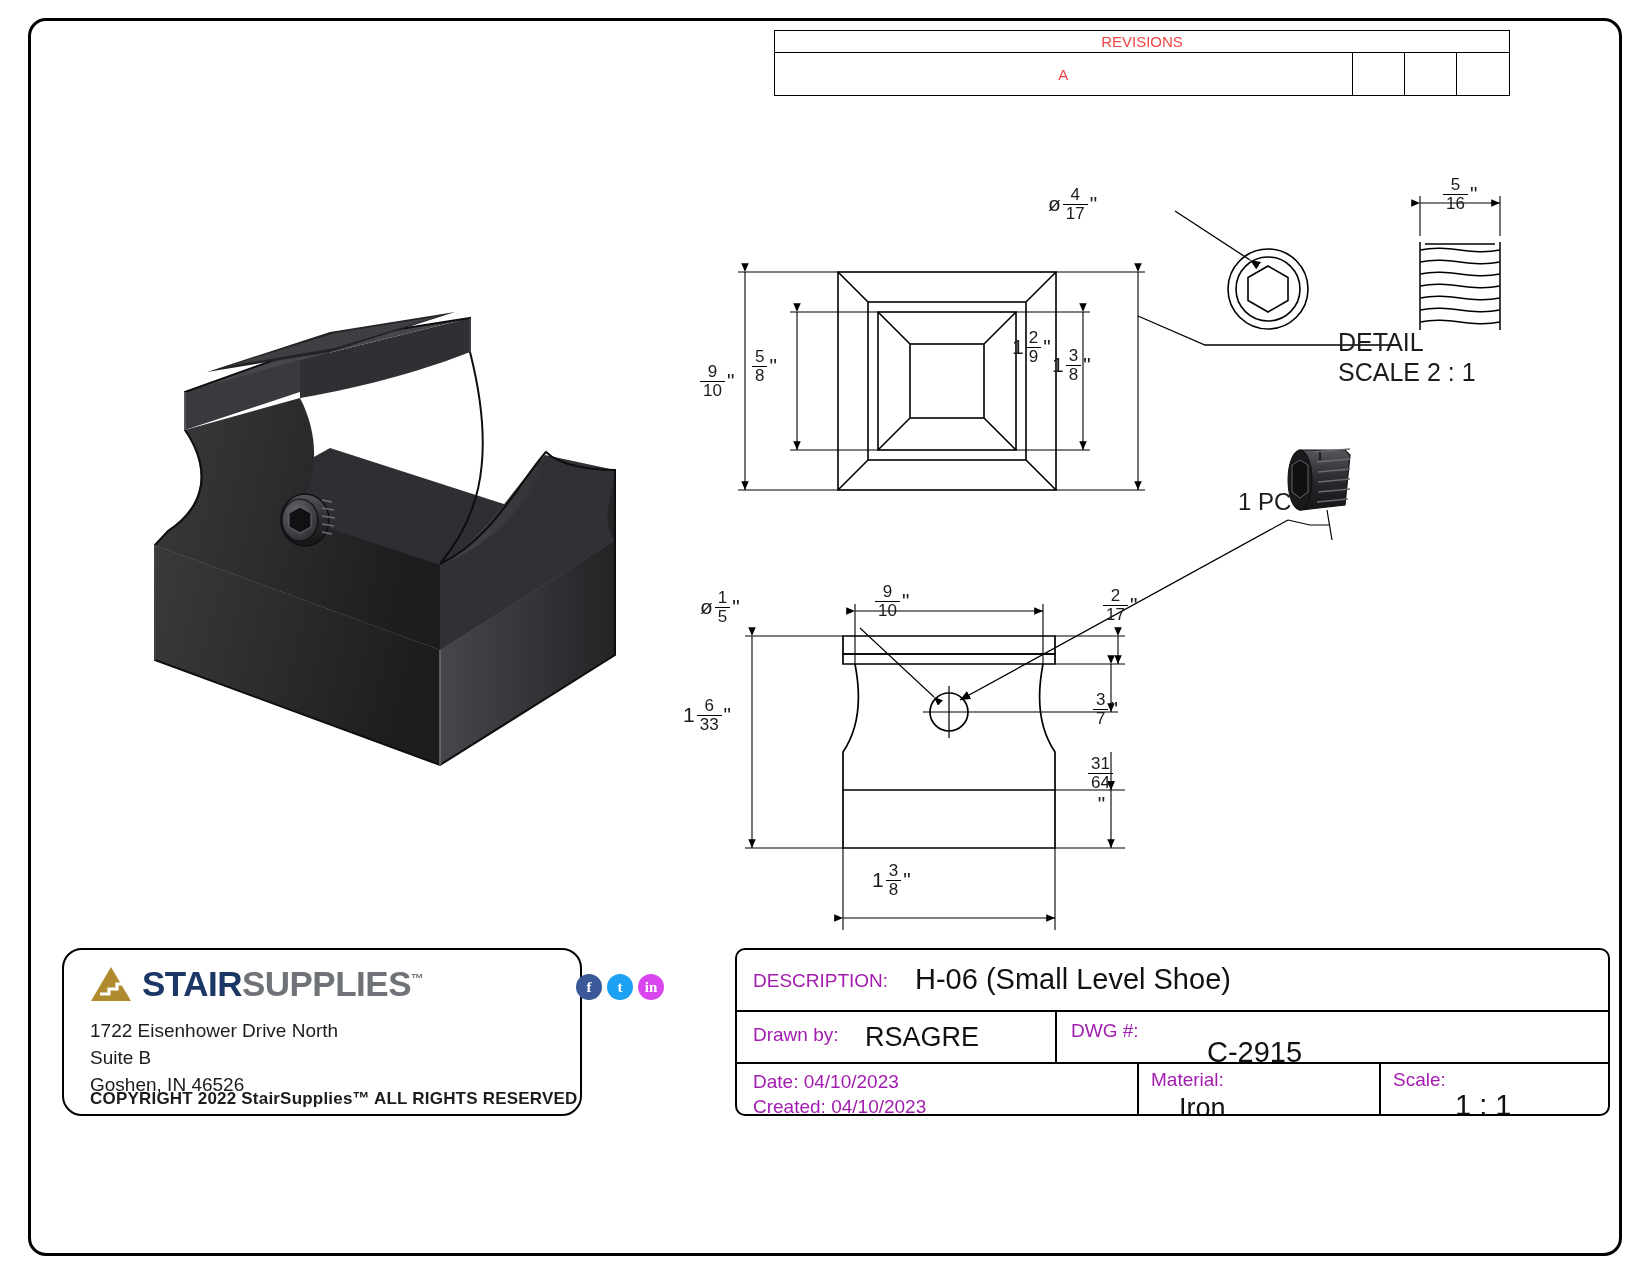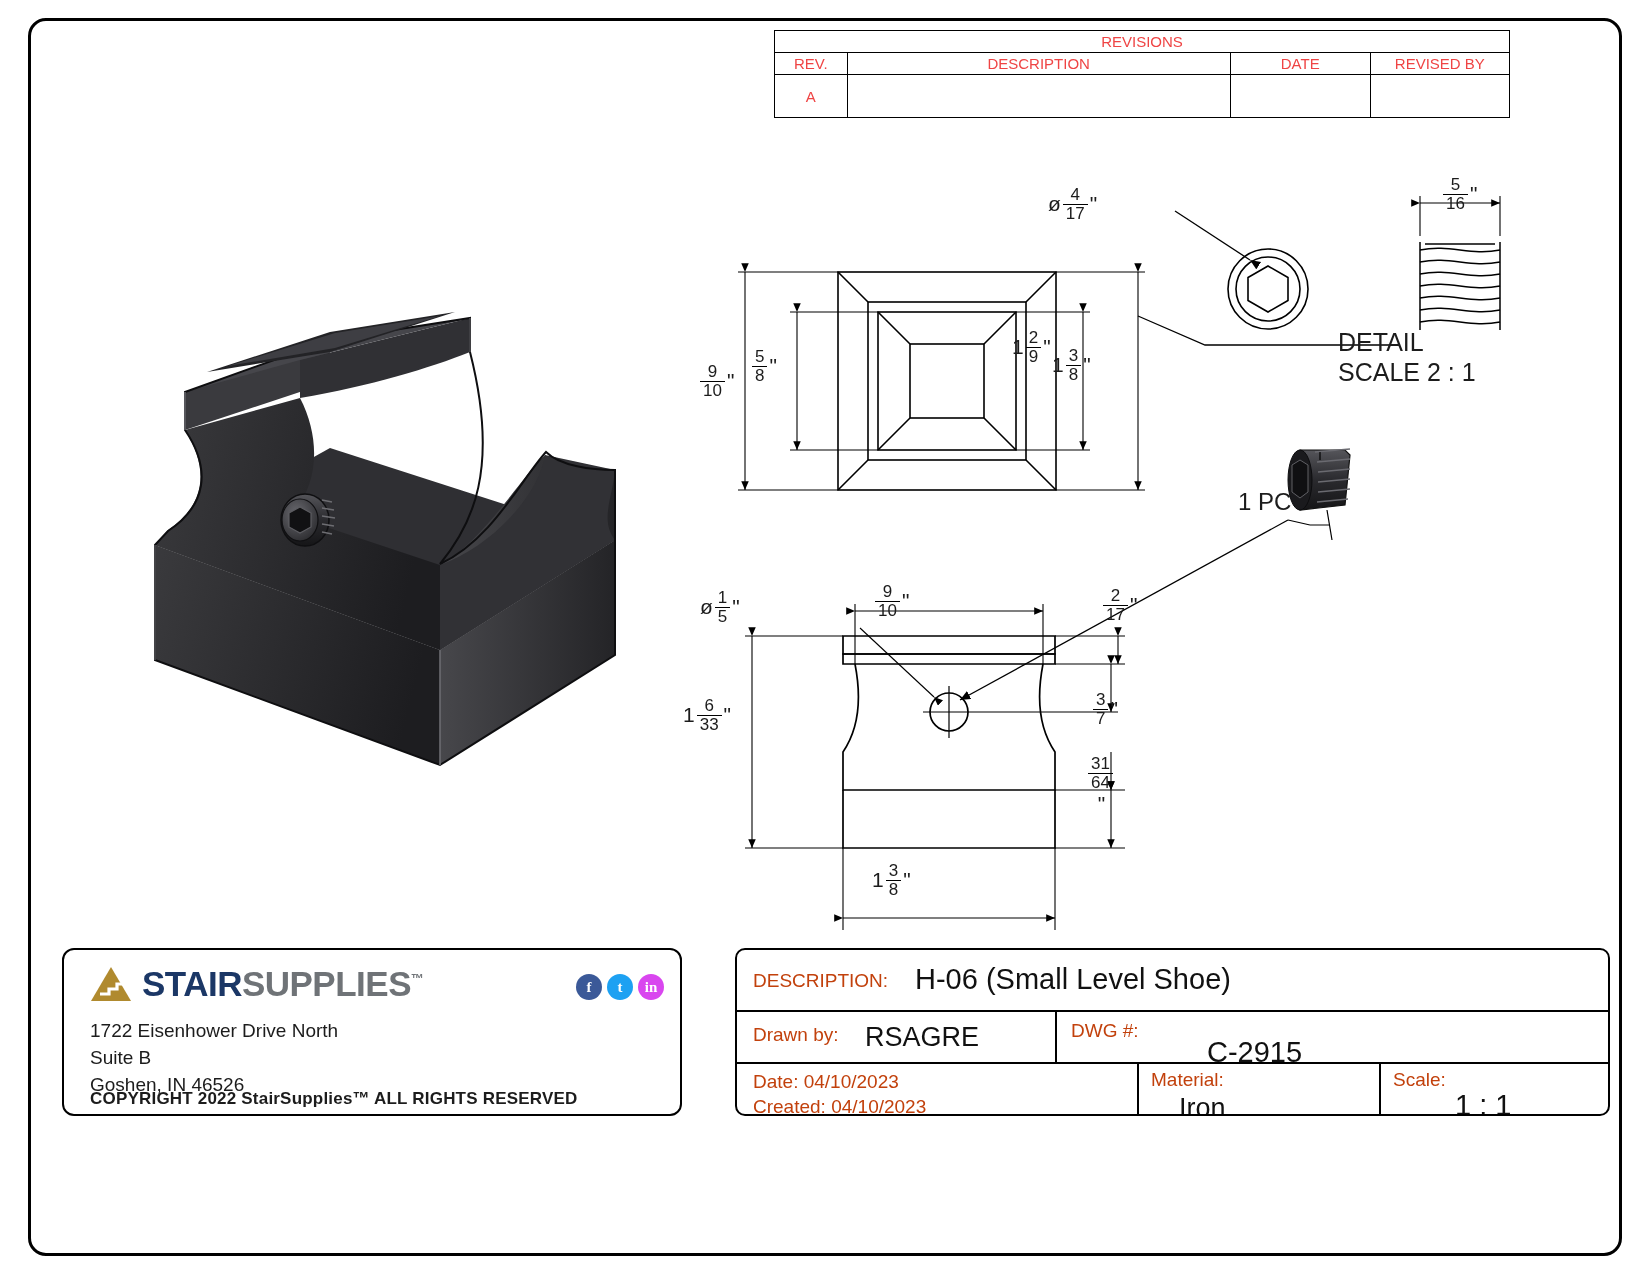--- a/index.html
+++ b/index.html
@@ -82,23 +82,23 @@
     position: absolute;
     left: 0; top: 0;
     width: 1650px; height: 1275px;
     pointer-events: none;
   }
 
   
   .tb-left {
     position: absolute;
     left: 62px; top: 948px;
-    width: 620px; height: 168px;
+    width: 520px; height: 168px;
     border: 2.5px solid #000;
-    border-radius: 12px;
+    border-radius: 20px;
     box-sizing: border-box;
   }
   .logo-row {
     position: absolute;
     left: 24px; top: 14px;
     display: flex;
     align-items: center;
   }
   .logo-mark {
     width: 46px; height: 40px;
@@ -157,21 +157,21 @@
     border-radius: 10px;
     box-sizing: border-box;
     overflow: hidden;
   }
   .tb-cell {
     position: absolute;
     box-sizing: border-box;
   }
   .tb-hline { position: absolute; left: 0; width: 100%; height: 0; border-top: 2px solid #000; }
   .tb-vline { position: absolute; top: 0; width: 0; border-left: 2px solid #000; }
-  .cap { font-size: 19px; color: #c2410c; }
+  .cap { font-size: 19px; color: #a21caf; }
   .val { font-size: 27px; color: #111; }
   .val-lg { font-size: 29px; }
 
   .detail-note {
     position: absolute;
     font-size: 25px;
     color: #1c1c1c;
     line-height: 1.18;
     white-space: nowrap;
   }
@@ -185,26 +185,20 @@
 <body>
 
 <div id="sheet">
 
   <div class="border-outer"></div>
 
   <table class="rev-table">
     <tbody>
         <tr>
       <td class="rev-title" colspan="4">REVISIONS</td>
-    </tr>
-    <tr>
-      <th class="r-rev">REV.</th>
-      <th class="r-desc">DESCRIPTION</th>
-      <th class="r-date">DATE</th>
-      <th class="r-by">REVISED BY</th>
     </tr>
     <tr class="data">
       <td>A</td>
       <td></td>
       <td></td>
       <td></td>
     </tr>
   </tbody>
     </table>
 

